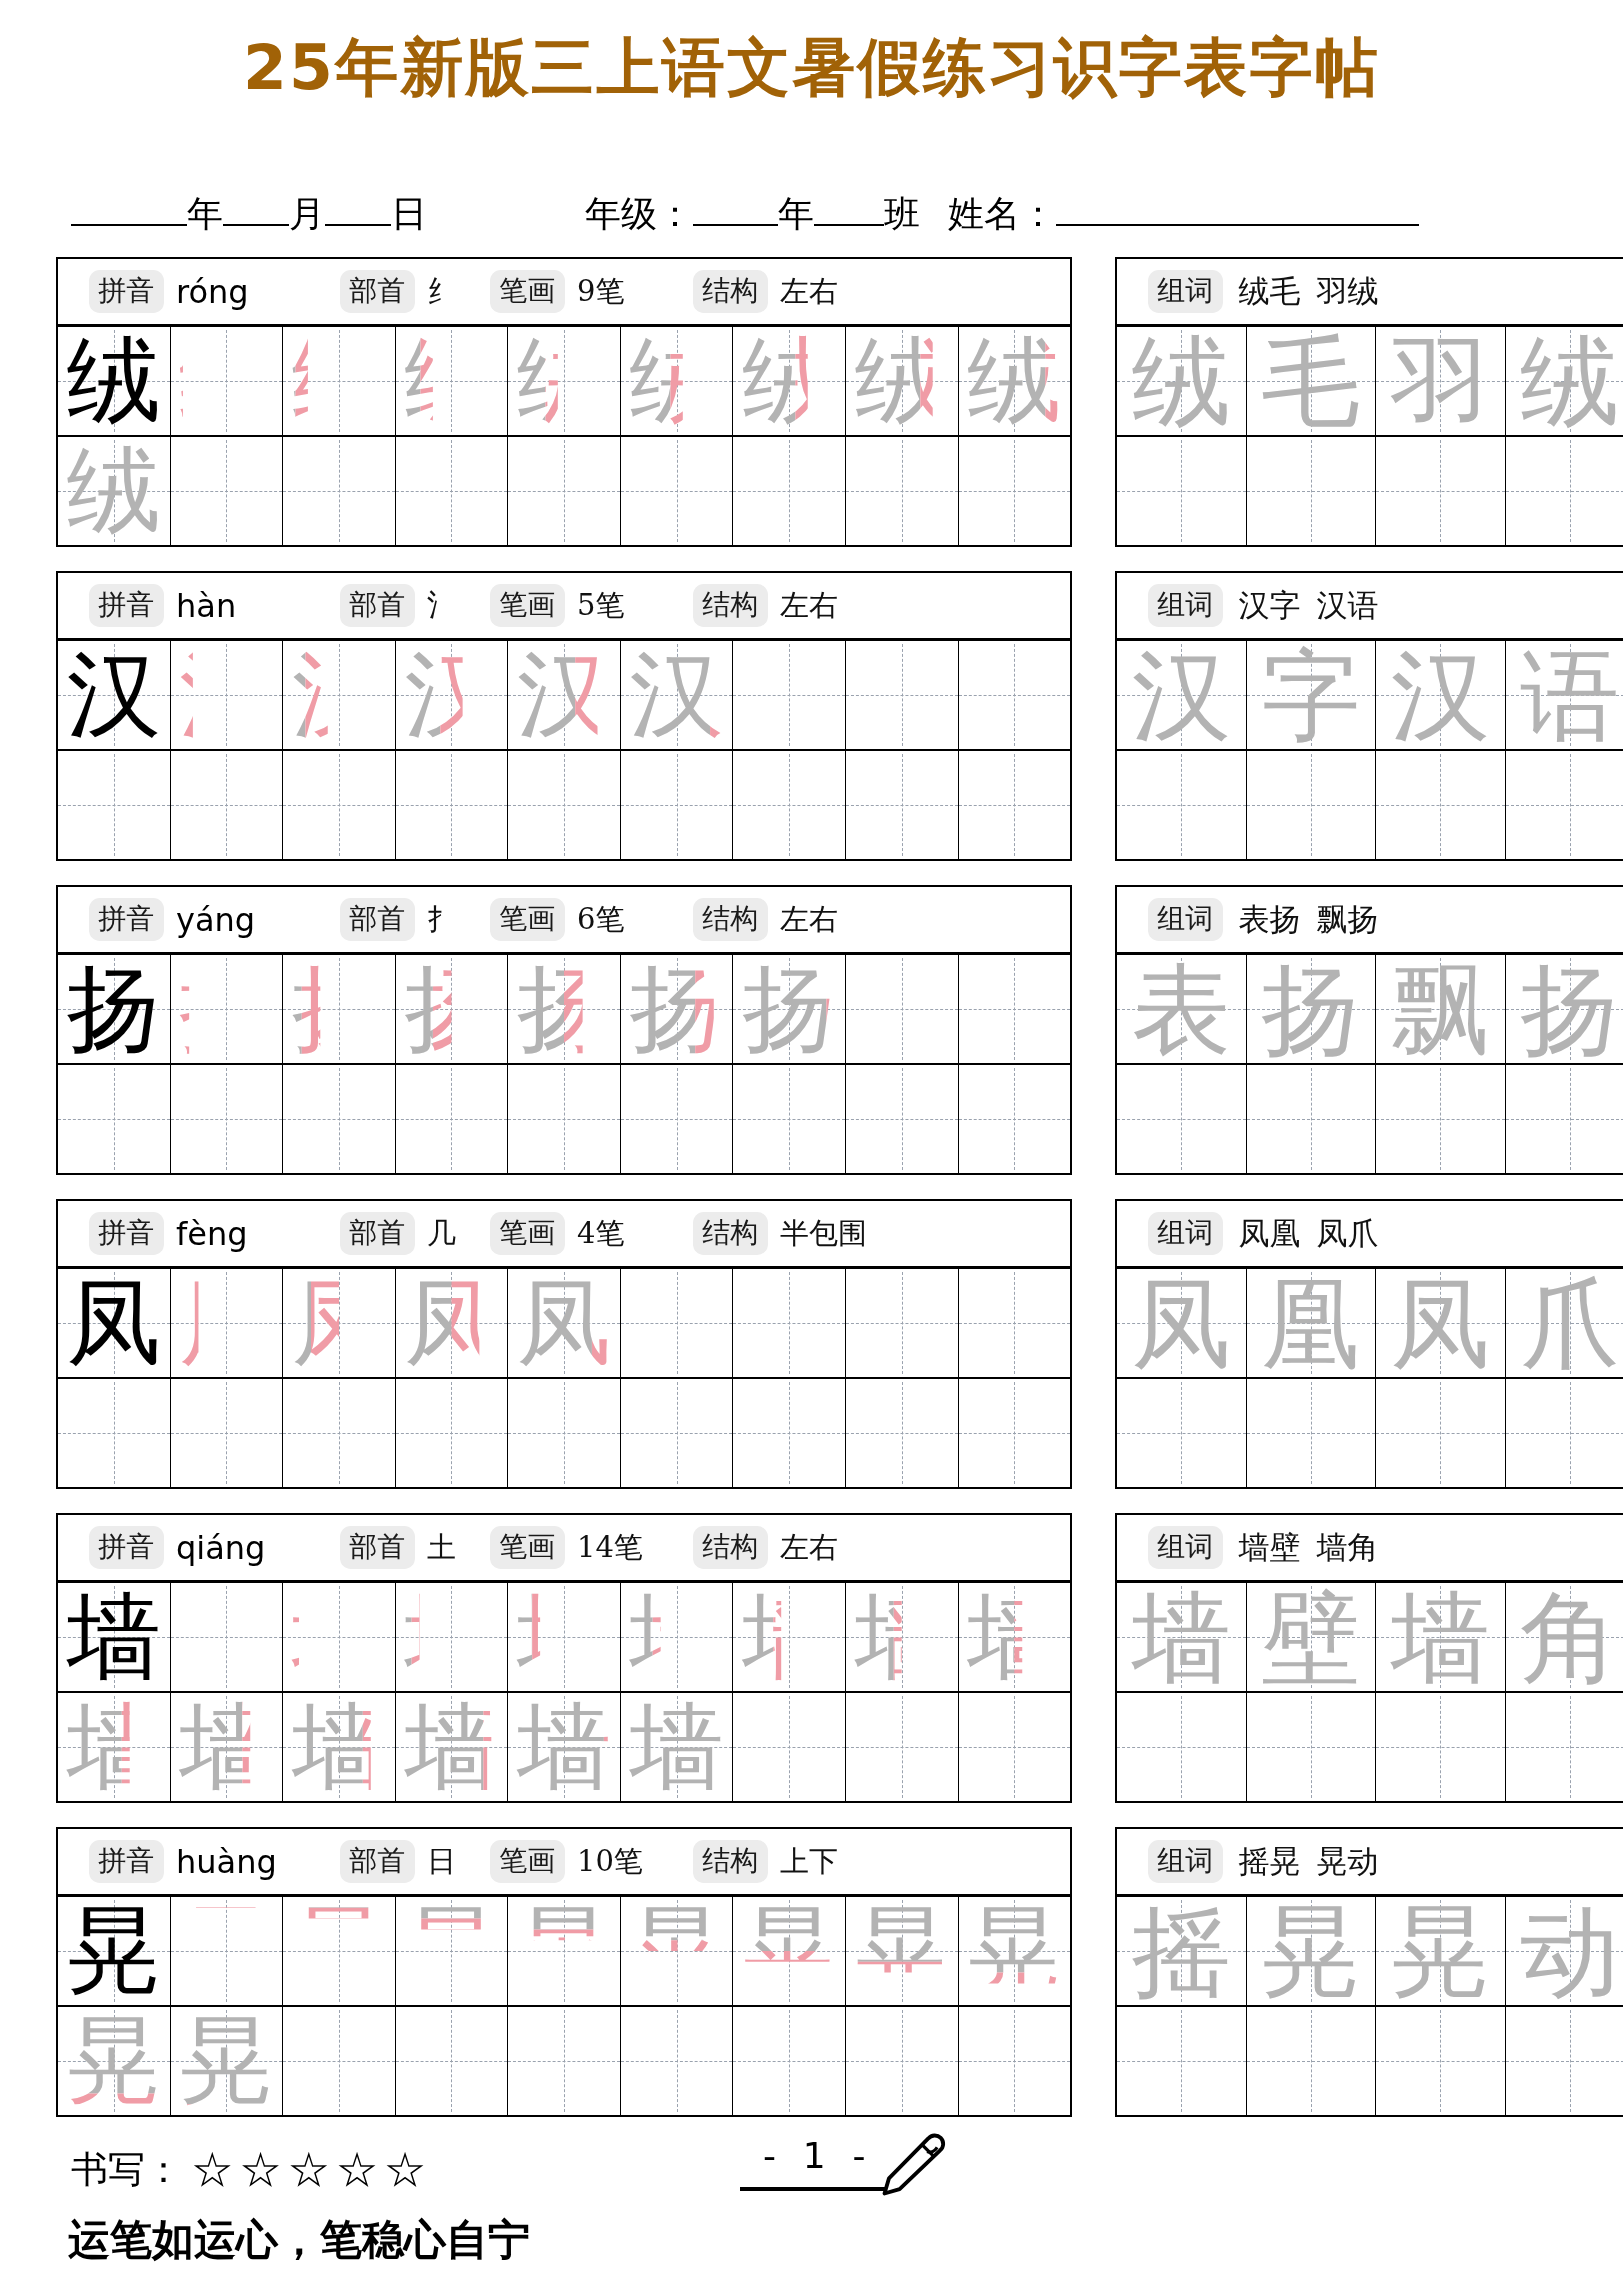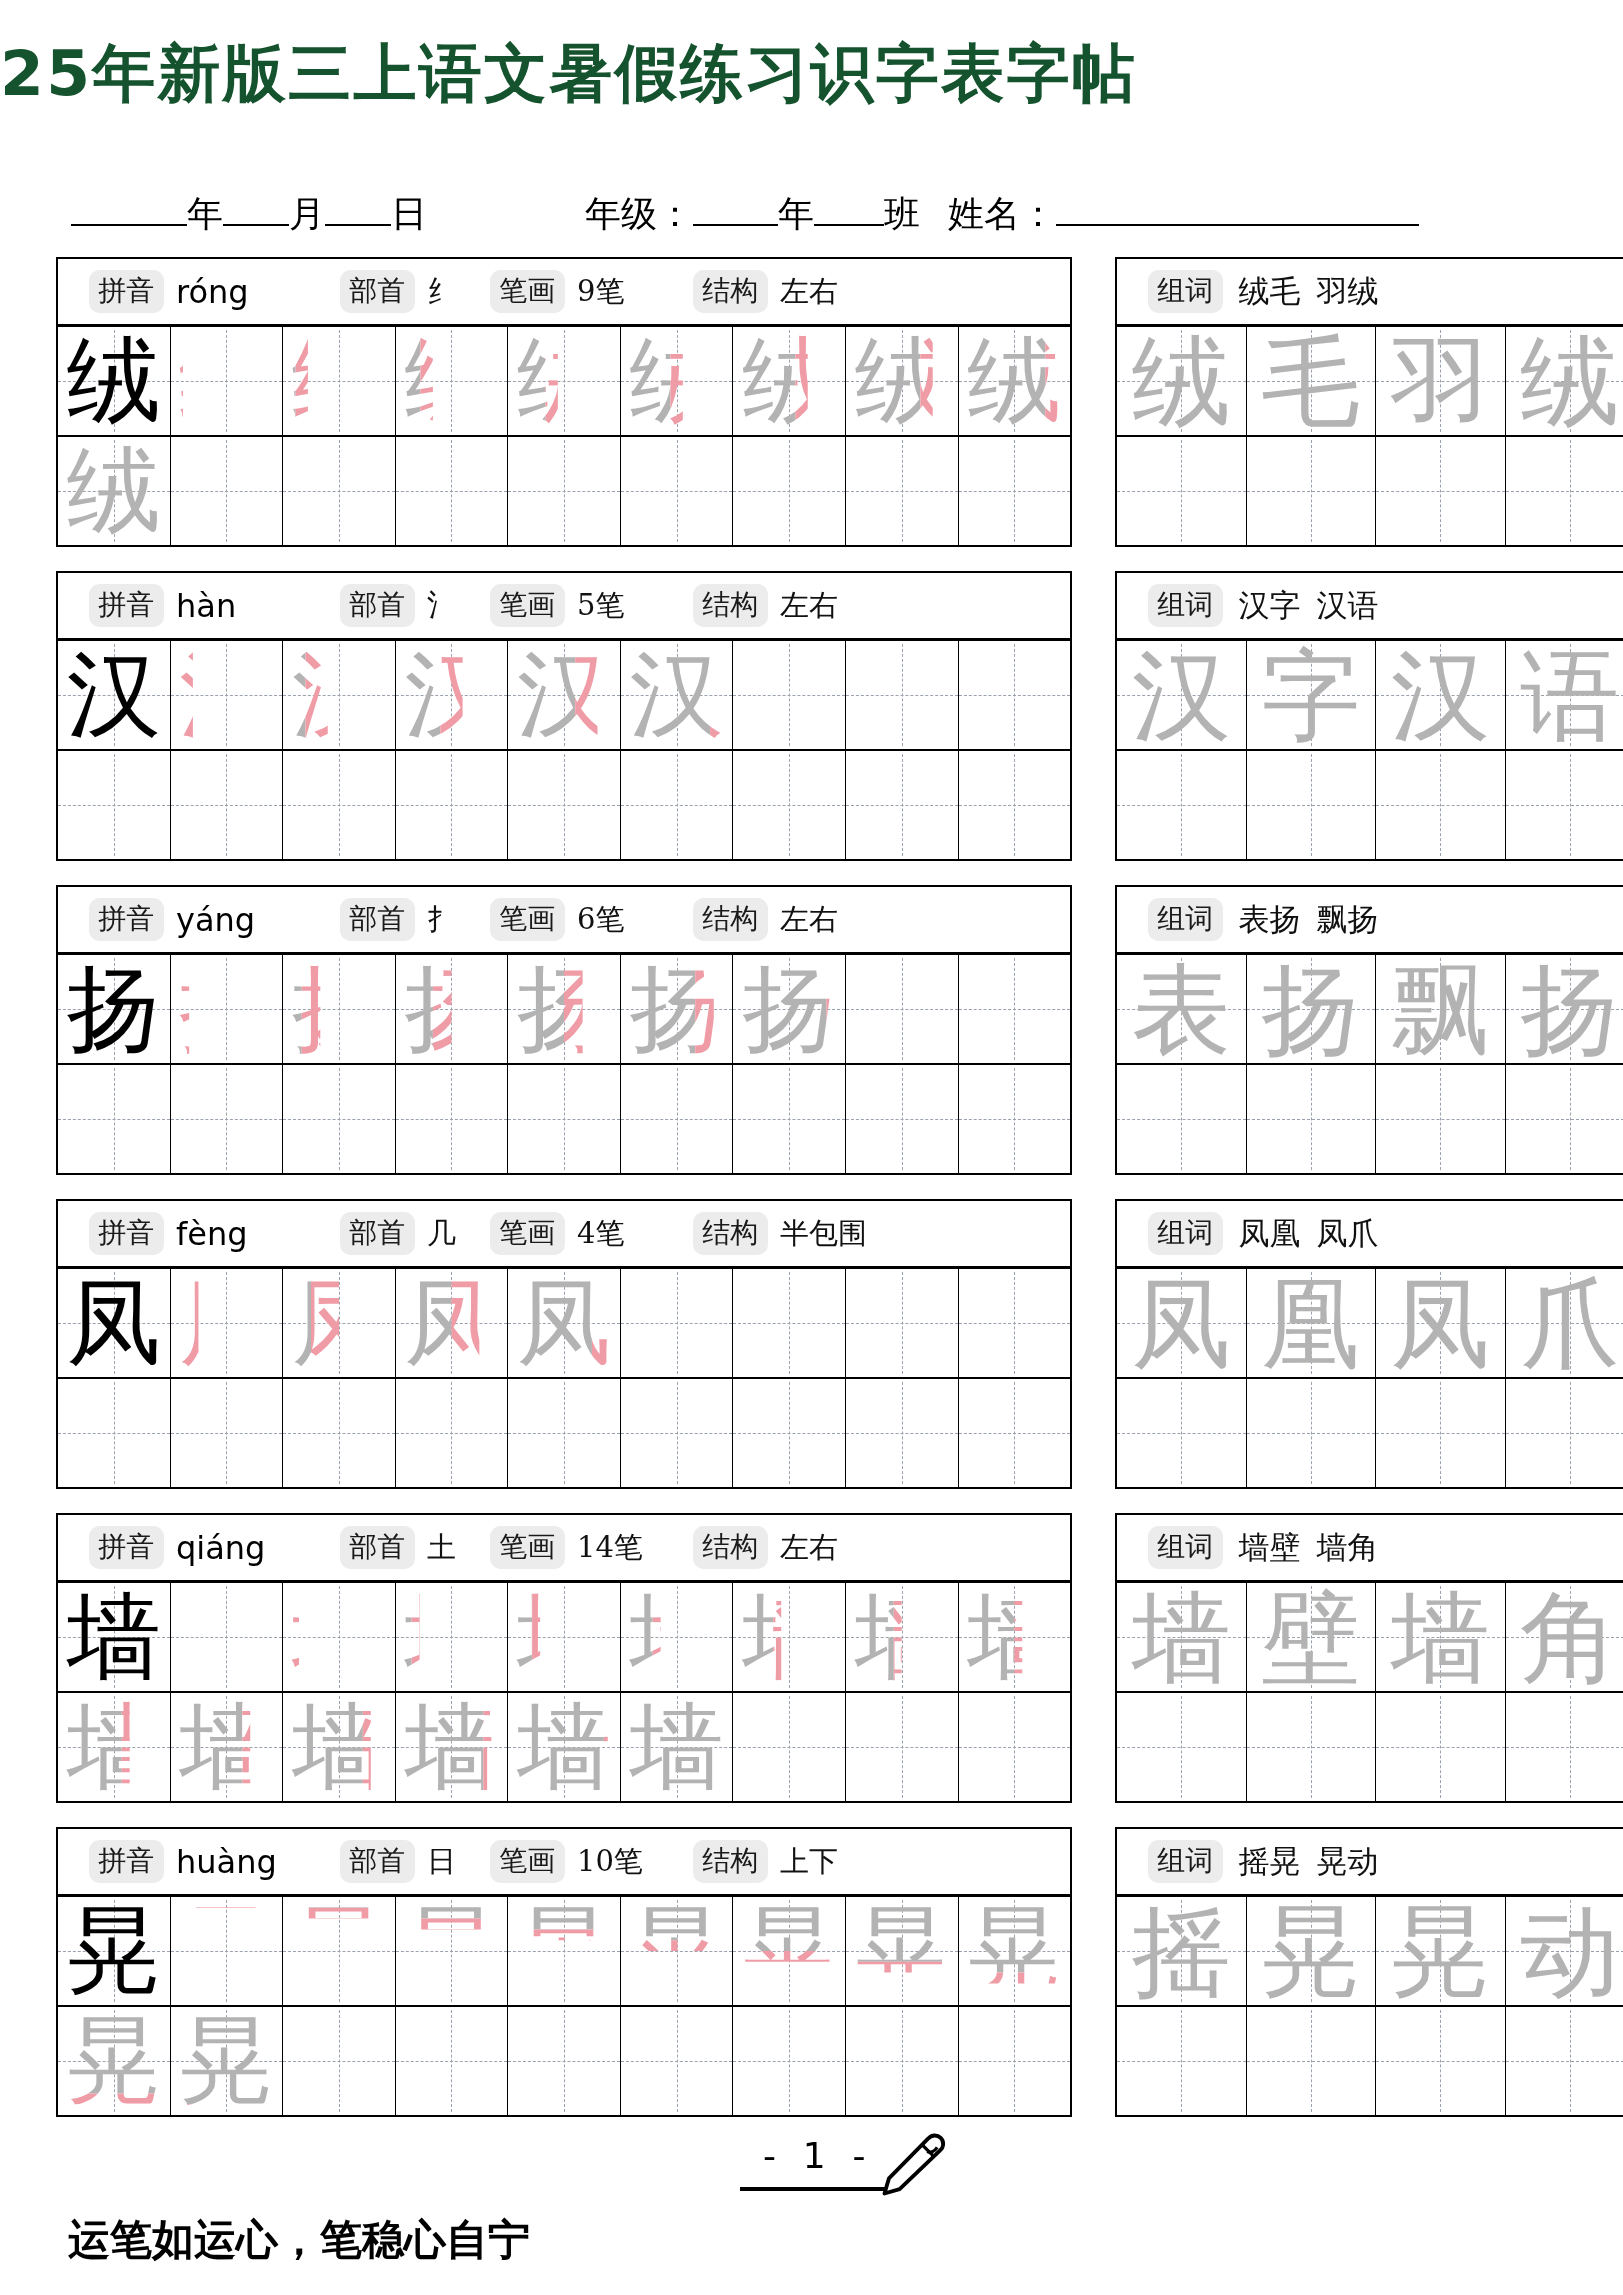--- a/index.html
+++ b/index.html
@@ -1,20 +1,20 @@
 <!DOCTYPE html>
 <html lang="zh" style="font-size:12.4px"><head>
 <meta charset="utf-8">
 <style>
   html,body{margin:0;padding:0;background:#fff;}
   .page{position:relative;width:1623px;height:2295px;background:#fff;overflow:hidden;
         font-family:"DejaVu Serif", serif;color:#111;}
   
-  .title{position:absolute;top:31px;left:0;width:100%;margin:0;
-         font-family:"DejaVu Sans", sans-serif;font-weight:700;font-size:63px;letter-spacing:2.3px;color:#14532d;}
+  .title{position:absolute;top:25px;left:0;width:100%;margin:0;text-align:center;
+         font-family:"DejaVu Sans", sans-serif;font-weight:700;font-size:63px;letter-spacing:2.3px;color:#a16207;}
   .dateline{position:absolute;top:190px;left:71px;font-size:36px;white-space:nowrap;color:#000;}
   .dateline .blank{display:inline-block;border-bottom:2.3px solid #000;height:26px;}
   .dateline .gap{display:inline-block;}
   .w150{width:116px}.w85{width:66px}.w120{width:85px}.w90{width:70px}.w470{width:363px}
   .g180{width:158px}.g40{width:28px}
   
   .rows{position:absolute;top:257px;left:56px;display:flex;flex-direction:column;gap:24px;}
   .prow{display:flex;gap:43px;}
   .block{border:2.3px solid #000;background:#fff;box-sizing:border-box;}
   .block.left{width:1016px;}
@@ -612,20 +612,24 @@
               <div class="cell"></div>
               <div class="cell"></div>
               <div class="cell"></div>
               <div class="cell"></div>
             </div>
       </div>
     </div>
   </section>
     </main>
 
+  <div class="writeline">
+    <span>书写：</span>
+    <span class="stars">☆☆☆☆☆</span>
+  </div>
 
   <div class="pagenum-wrap">
     <span class="pagenum">- 1 -</span>
     <svg class="pencil" viewBox="0 0 24 24">
       <path d="M17 3.2a2.85 2.83 0 1 1 4 4L7.3 20.3 2.2 21.8l1.5-5.1Z" fill="#ffffff" stroke="#000" stroke-width="1.3" stroke-linejoin="round"></path>
       <path d="M15.2 5.6l3.4 3.4" fill="none" stroke="#000" stroke-width="1.1"></path>
       <path d="M16.6 7.6c1.2.5 2.6-.1 3.4-1.4" fill="none" stroke="#000" stroke-width="1.1"></path>
     </svg>
   </div>
 

